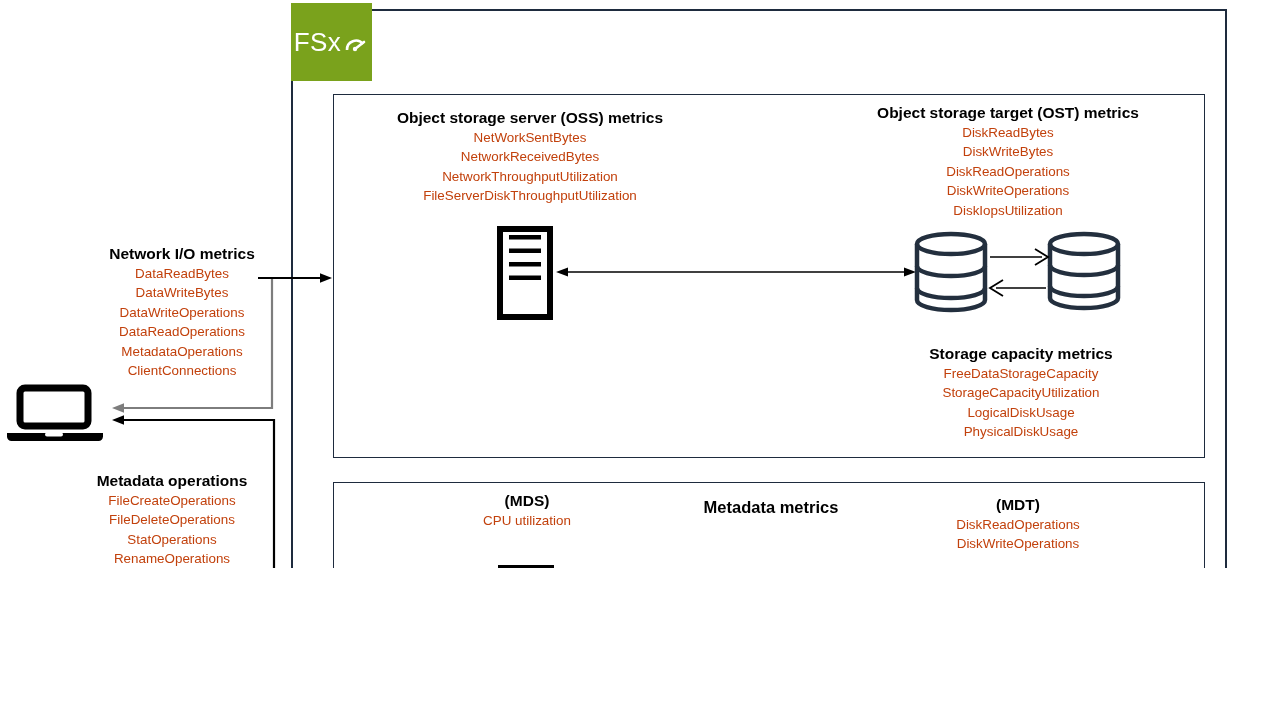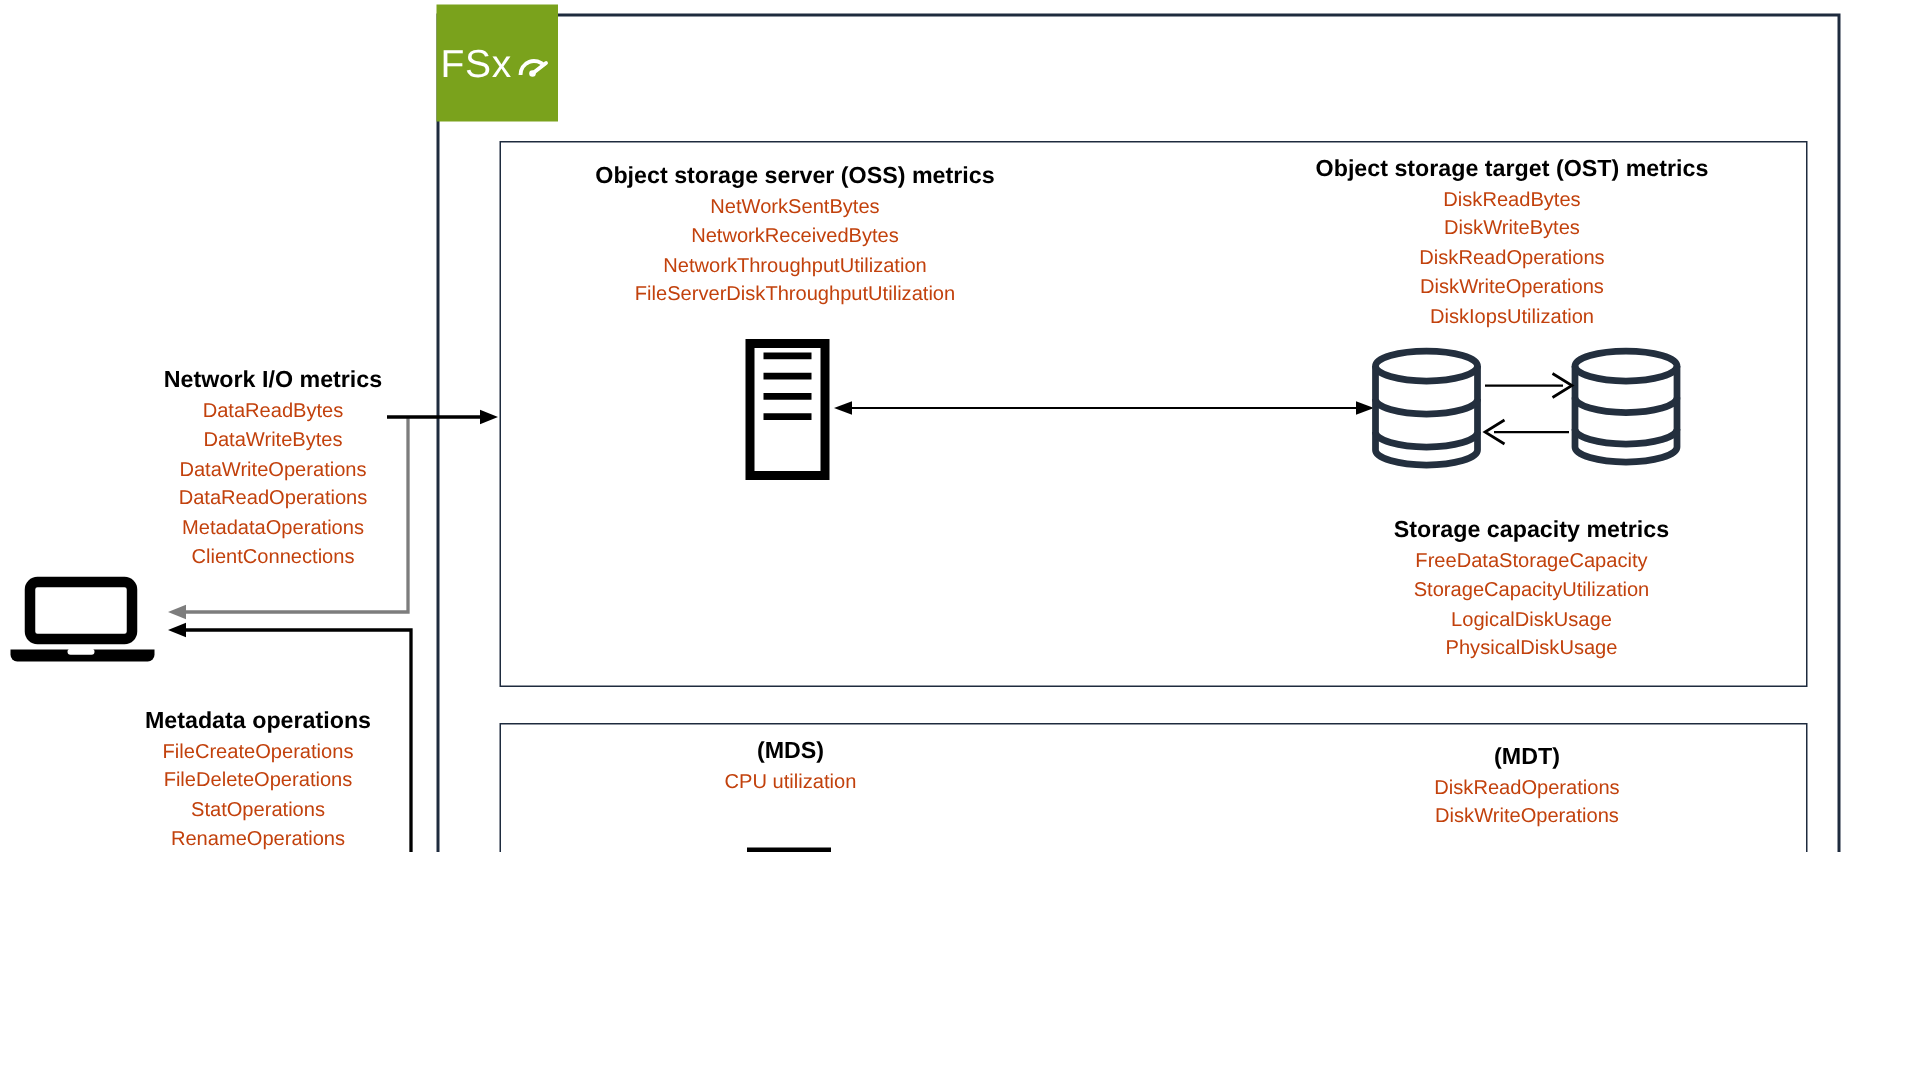--- a/index.html
+++ b/index.html
@@ -91,20 +91,23 @@
     <div class="item">StorageCapacityUtilization</div>
     <div class="item">LogicalDiskUsage</div>
     <div class="item">PhysicalDiskUsage</div>
   </div>
 
   <div class="tblock" style="left:452px;top:490px;width:150px;">
     <div class="title">(MDS)</div>
     <div class="item">CPU utilization</div>
   </div>
 
+  <div class="tblock" style="left:671px;top:497px;width:200px;">
+    <div class="title" style="font-size:16.5px;">Metadata metrics</div>
+  </div>
 
   <div class="tblock" style="left:943px;top:494px;width:150px;">
     <div class="title">(MDT)</div>
     <div class="item">DiskReadOperations</div>
     <div class="item">DiskWriteOperations</div>
   </div>
 
   <svg class="overlay" width="1280" height="720" viewBox="0 0 1280 720">
 
     <g>

